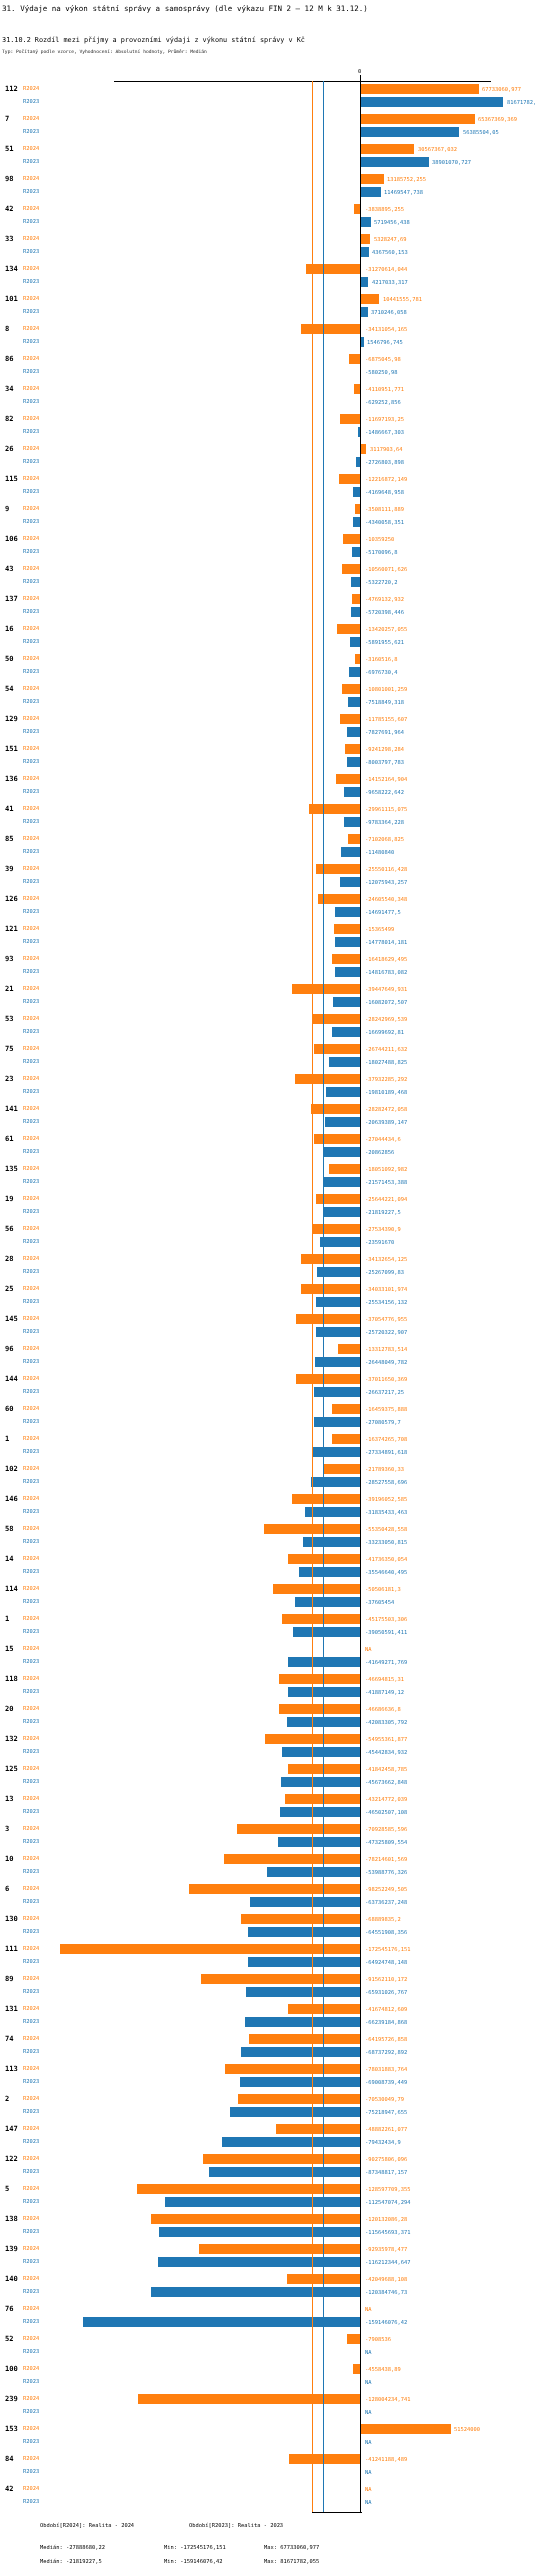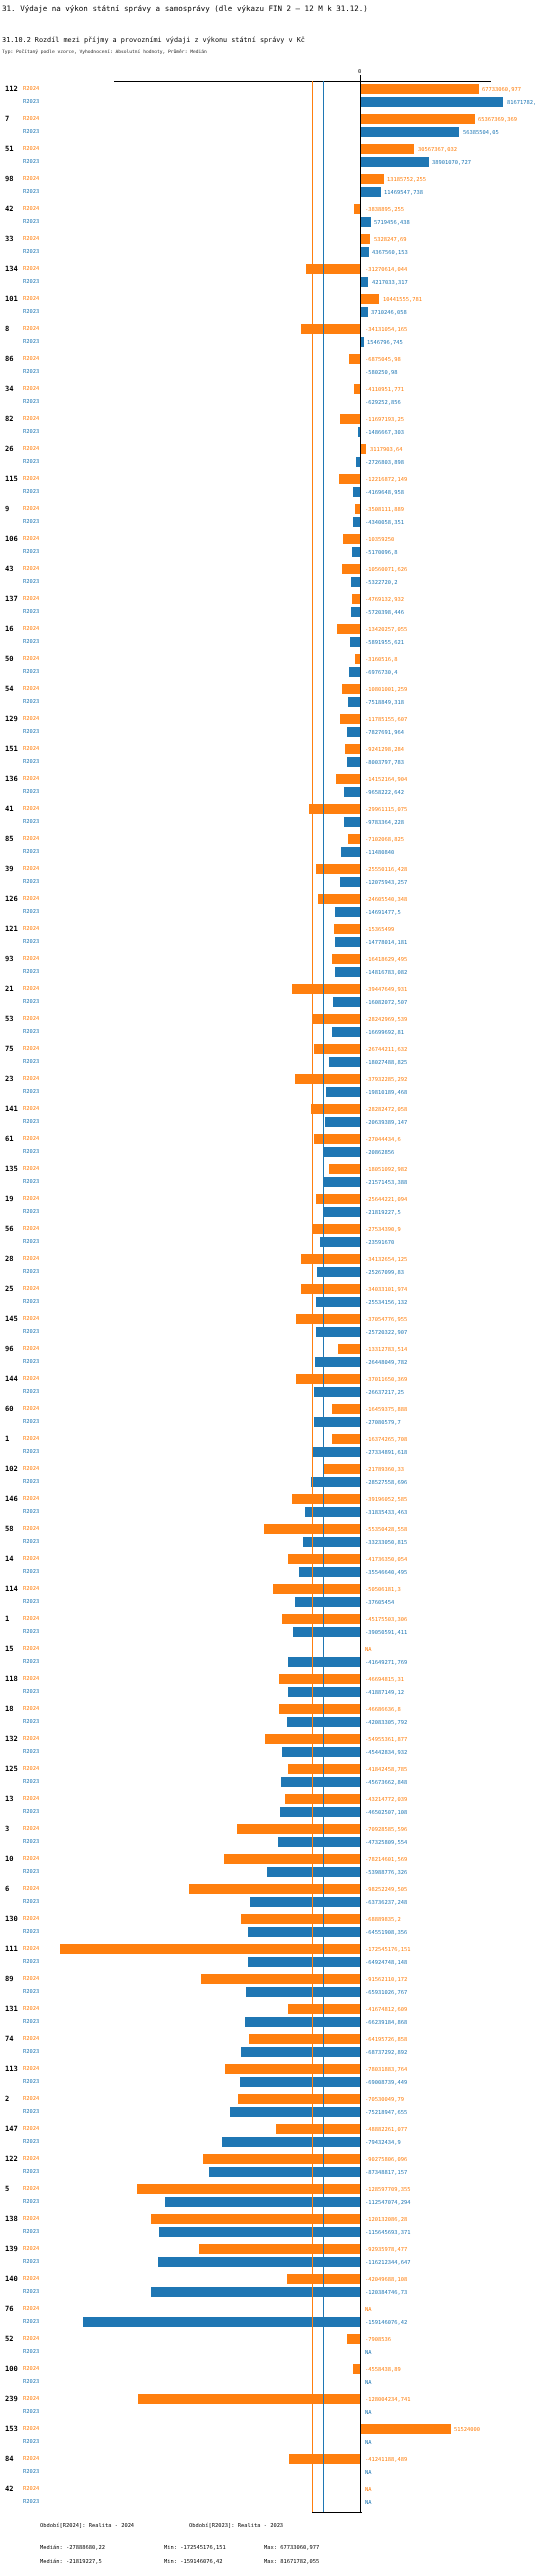--- a/index.html
+++ b/index.html
@@ -515,21 +515,21 @@
       <div class="group" style="top: 1673px;">
         <span class="gnum">118</span>
         <span class="rlabel" style="top: 2.1px; color: rgb(255, 127, 14);">R2024</span>
         <div class="bar" style="top: 1.4px; height: 9.3px; width: 81px; background: rgb(255, 127, 14); left: 279px;"></div>
         <span class="vlabel" style="top: 2.9px; color: rgb(255, 127, 14); left: 365px;">-46694815,31</span>
         <span class="rlabel" style="top: 15px; color: rgb(31, 119, 180);">R2023</span>
         <div class="bar" style="top: 14.3px; height: 9.3px; width: 73px; background: rgb(31, 119, 180); left: 288px;"></div>
         <span class="vlabel" style="top: 15.7px; color: rgb(31, 119, 180); left: 365px;">-41887149,12</span>
       </div>
       <div class="group" style="top: 1703px;">
-        <span class="gnum">18</span>
+        <span class="gnum">20</span>
         <span class="rlabel" style="top: 2.1px; color: rgb(255, 127, 14);">R2024</span>
         <div class="bar" style="top: 1.4px; height: 9.3px; width: 81px; background: rgb(255, 127, 14); left: 279px;"></div>
         <span class="vlabel" style="top: 2.9px; color: rgb(255, 127, 14); left: 365px;">-46686636,8</span>
         <span class="rlabel" style="top: 15px; color: rgb(31, 119, 180);">R2023</span>
         <div class="bar" style="top: 14.3px; height: 9.3px; width: 73px; background: rgb(31, 119, 180); left: 287px;"></div>
         <span class="vlabel" style="top: 15.7px; color: rgb(31, 119, 180); left: 365px;">-42083305,792</span>
       </div>
       <div class="group" style="top: 1733px;">
         <span class="gnum">132</span>
         <span class="rlabel" style="top: 2.1px; color: rgb(255, 127, 14);">R2024</span>

